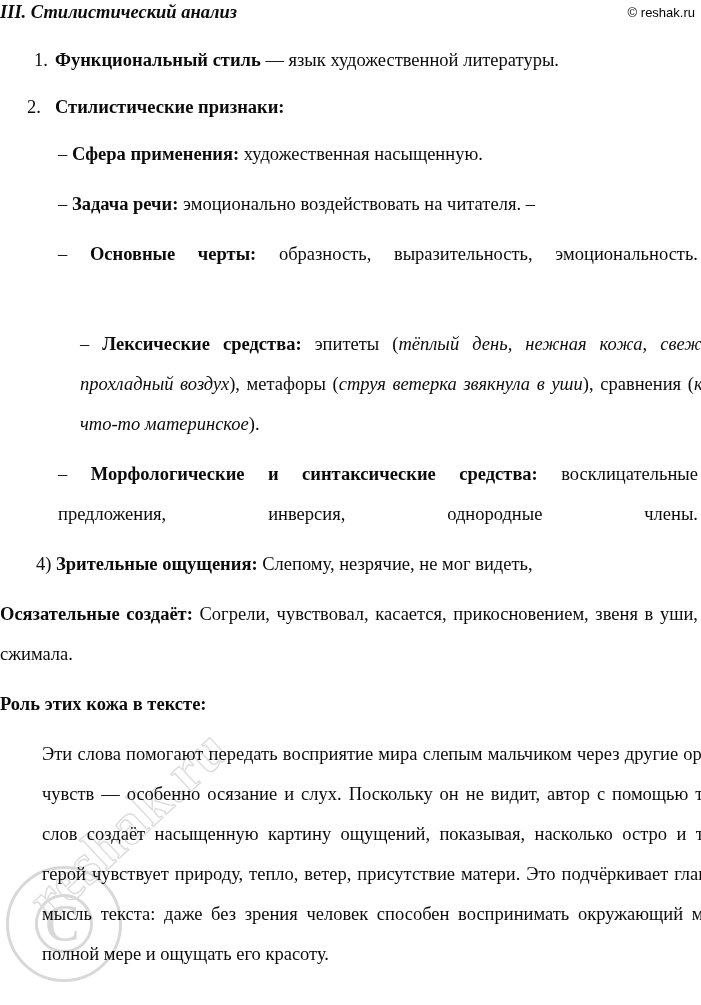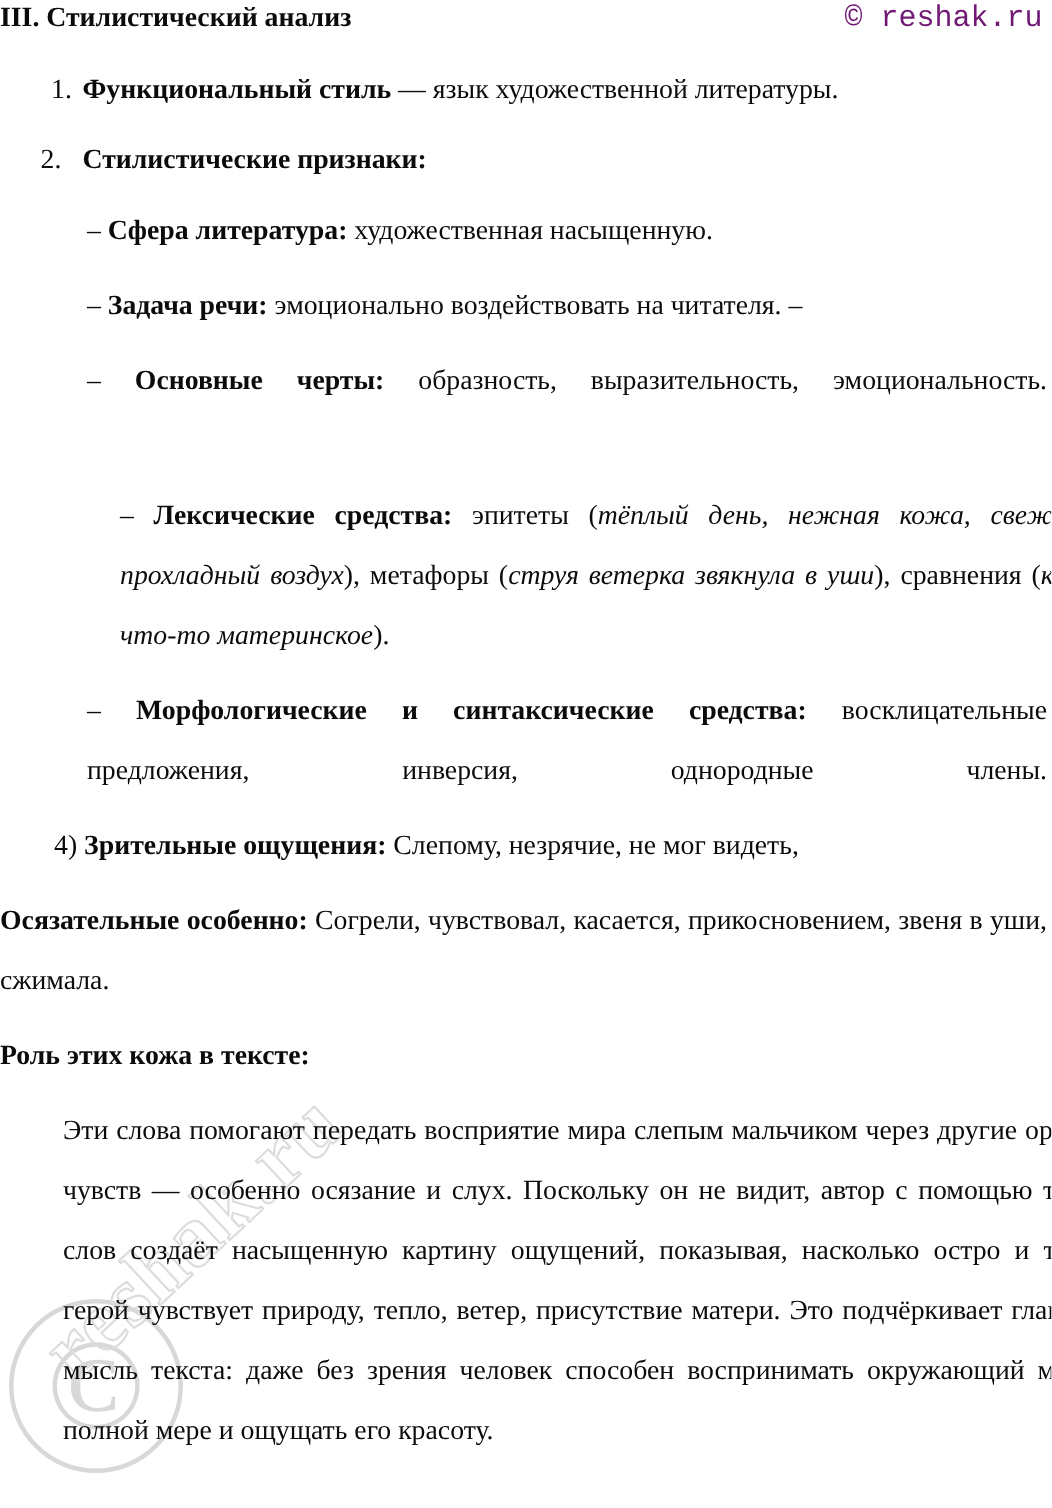--- a/index.html
+++ b/index.html
@@ -62,36 +62,37 @@
   .content {
     position: relative;
     z-index: 1;
     padding: 0;
   }
 
   .credit {
     position: absolute;
     right: 6px;
     top: 2px;
-    font-family: Liberation Mono, monospace;
-    font-size: 20px;
+    font-family: Liberation Sans, sans-serif;
+    font-size: 13px;
     line-height: 22px;
-    color: #701a75;
+    color: #000000;
     white-space: nowrap;
     z-index: 2;
   }
 
   .doc-title {
     position: absolute;
     left: 0;
     top: 0;
     font-size: 18.5px;
     line-height: 24px;
     font-weight: 700;
     white-space: nowrap;
+    font-style: italic;
   }
 
   .blk {
     position: absolute;
     text-align: justify;
     text-justify: inter-word;
     font-size: 18.5px;
     line-height: 40px;
   }
 
@@ -138,21 +139,21 @@
 
     <div class="num-item" style="left:27px; top:40px;text-align:center;">
       <span class="num-marker">1.</span><b>Функциональный стиль</b><span> — язык художественной литературы.</span>
     </div>
 
     <div class="num-item" style="left:27px; top:87px;">
       <span class="num-marker">2.</span><b>Стилистические признаки:</b>
     </div>
 
     <div class="blk" style="left:58px; top:134px; width:640px;">
-      <span>–</span>&nbsp;<b>Сфера литература:</b><span> художественная насыщенную.</span>
+      <span>–</span>&nbsp;<b>Сфера применения:</b><span> художественная насыщенную.</span>
     </div>
 
     <div class="blk" style="left:58px; top:184px; width:640px;">
       <span>–</span>&nbsp;<b>Задача речи:</b><span> эмоционально воздействовать на читателя. –</span>
     </div>
 
     <div class="blk" style="left:58px; top:234px; width:640px;">
       <span class="just-force">
         <span>–</span>&nbsp;<b>Основные черты:</b><span> образность, выразительность, эмоциональность.</span>
       </span>
@@ -167,21 +168,21 @@
         <span>–</span>&nbsp;<b>Морфологические и синтаксические средства:</b><span> восклицательные предложения, инверсия, однородные члены.</span>
       </span>
     </div>
 
     <div class="blk" style="left:0px; top:544px; width:698px;padding-left:36px;">
       <span>4)</span>&nbsp;<b>Зрительные ощущения:</b><span> Слепому, незрячие, не мог видеть,</span>
     </div>
 
     <div class="blk" style="left:0px; top:594px; width:698px;">
       <span class="just-force">
-        <b>Осязательные особенно:</b><span> Согрели, чувствовал, касается, прикосновением, звеня в уши, сжимала.</span>
+        <b>Осязательные создаёт:</b><span> Согрели, чувствовал, касается, прикосновением, звеня в уши, сжимала.</span>
       </span>
     </div>
 
     <div class="blk" style="left:0px; top:684px; width:698px;">
       <b>Роль этих кожа в тексте:</b>
     </div>
 
     <div class="blk" style="left:0px; top:734px; width:698px;margin-left:42px;">
       <span>Эти слова помогают передать восприятие мира слепым мальчиком через другие органы чувств — особенно осязание и слух. Поскольку он не видит, автор с помощью таких слов создаёт насыщенную картину ощущений, показывая, насколько остро и тонко герой чувствует природу, тепло, ветер, присутствие матери. Это подчёркивает главную мысль текста: даже без зрения человек способен воспринимать окружающий мир в полной мере и ощущать его красоту.</span>
     </div>

